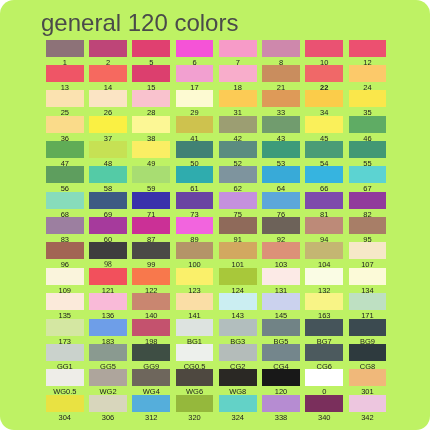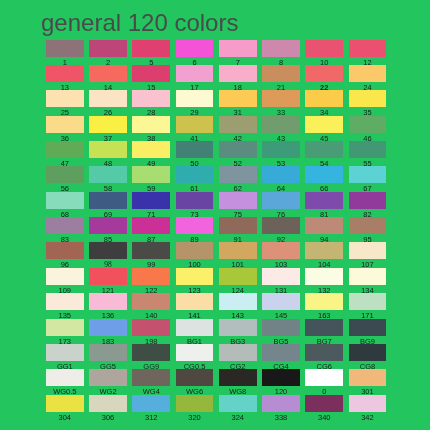--- a/index.html
+++ b/index.html
@@ -1,18 +1,18 @@
 <!DOCTYPE html>
 <html><head>
 <meta charset="utf-8">
 <title>general 120 colors</title>
 <style>
   html,body{margin:0;padding:0;}
   body{width:430px;height:430px;background:#ffffff;font-family:"Liberation Sans",sans-serif;overflow:hidden;}
-  #page{position:relative;width:430px;height:430px;background:#22c55e;}
+  #page{position:relative;width:430px;height:430px;background:#bef264;border-radius:14px;}
   #title{position:absolute;left:41px;top:11px;font-size:24px;line-height:24px;color:#4a4a4a;letter-spacing:0;white-space:nowrap;}
   #grid{position:absolute;left:0;top:0;width:430px;height:430px;}
   .cell{position:absolute;}
   .sw{position:absolute;left:0;top:0;width:37.6px;height:17px;box-sizing:border-box;}
   .lbl{position:absolute;left:0;width:37.6px;font-size:7.5px;line-height:7.5px;text-align:center;
        color:#1c1c1c;-webkit-font-smoothing:antialiased;white-space:nowrap;will-change:opacity;}
 </style>
 </head>
 <body>
 
@@ -242,21 +242,21 @@
       <div class="cell" style="left: 348.68px; top: 191.72px; width: 37.6px; height: 25.37px;">
         <div class="sw" style="background: rgb(145, 58, 156);"></div>
         <div class="lbl" style="top: 19px;">82</div>
       </div>
       <div class="cell" style="left: 46px; top: 217.09px; width: 37.6px; height: 25.37px;">
         <div class="sw" style="background: rgb(156, 127, 160);"></div>
         <div class="lbl" style="top: 19px;">83</div>
       </div>
       <div class="cell" style="left: 89.24px; top: 217.09px; width: 37.6px; height: 25.37px;">
         <div class="sw" style="background: rgb(166, 58, 156);"></div>
-        <div class="lbl" style="top: 19px;">85</div>
+        <div class="lbl" style="top: 19px;">60</div>
       </div>
       <div class="cell" style="left: 132.48px; top: 217.09px; width: 37.6px; height: 25.37px;">
         <div class="sw" style="background: rgb(203, 48, 150);"></div>
         <div class="lbl" style="top: 19px;">87</div>
       </div>
       <div class="cell" style="left: 175.72px; top: 217.09px; width: 37.6px; height: 25.37px;">
         <div class="sw" style="background: rgb(242, 100, 222);"></div>
         <div class="lbl" style="top: 19px;">89</div>
       </div>
       <div class="cell" style="left: 218.96px; top: 217.09px; width: 37.6px; height: 25.37px;">

